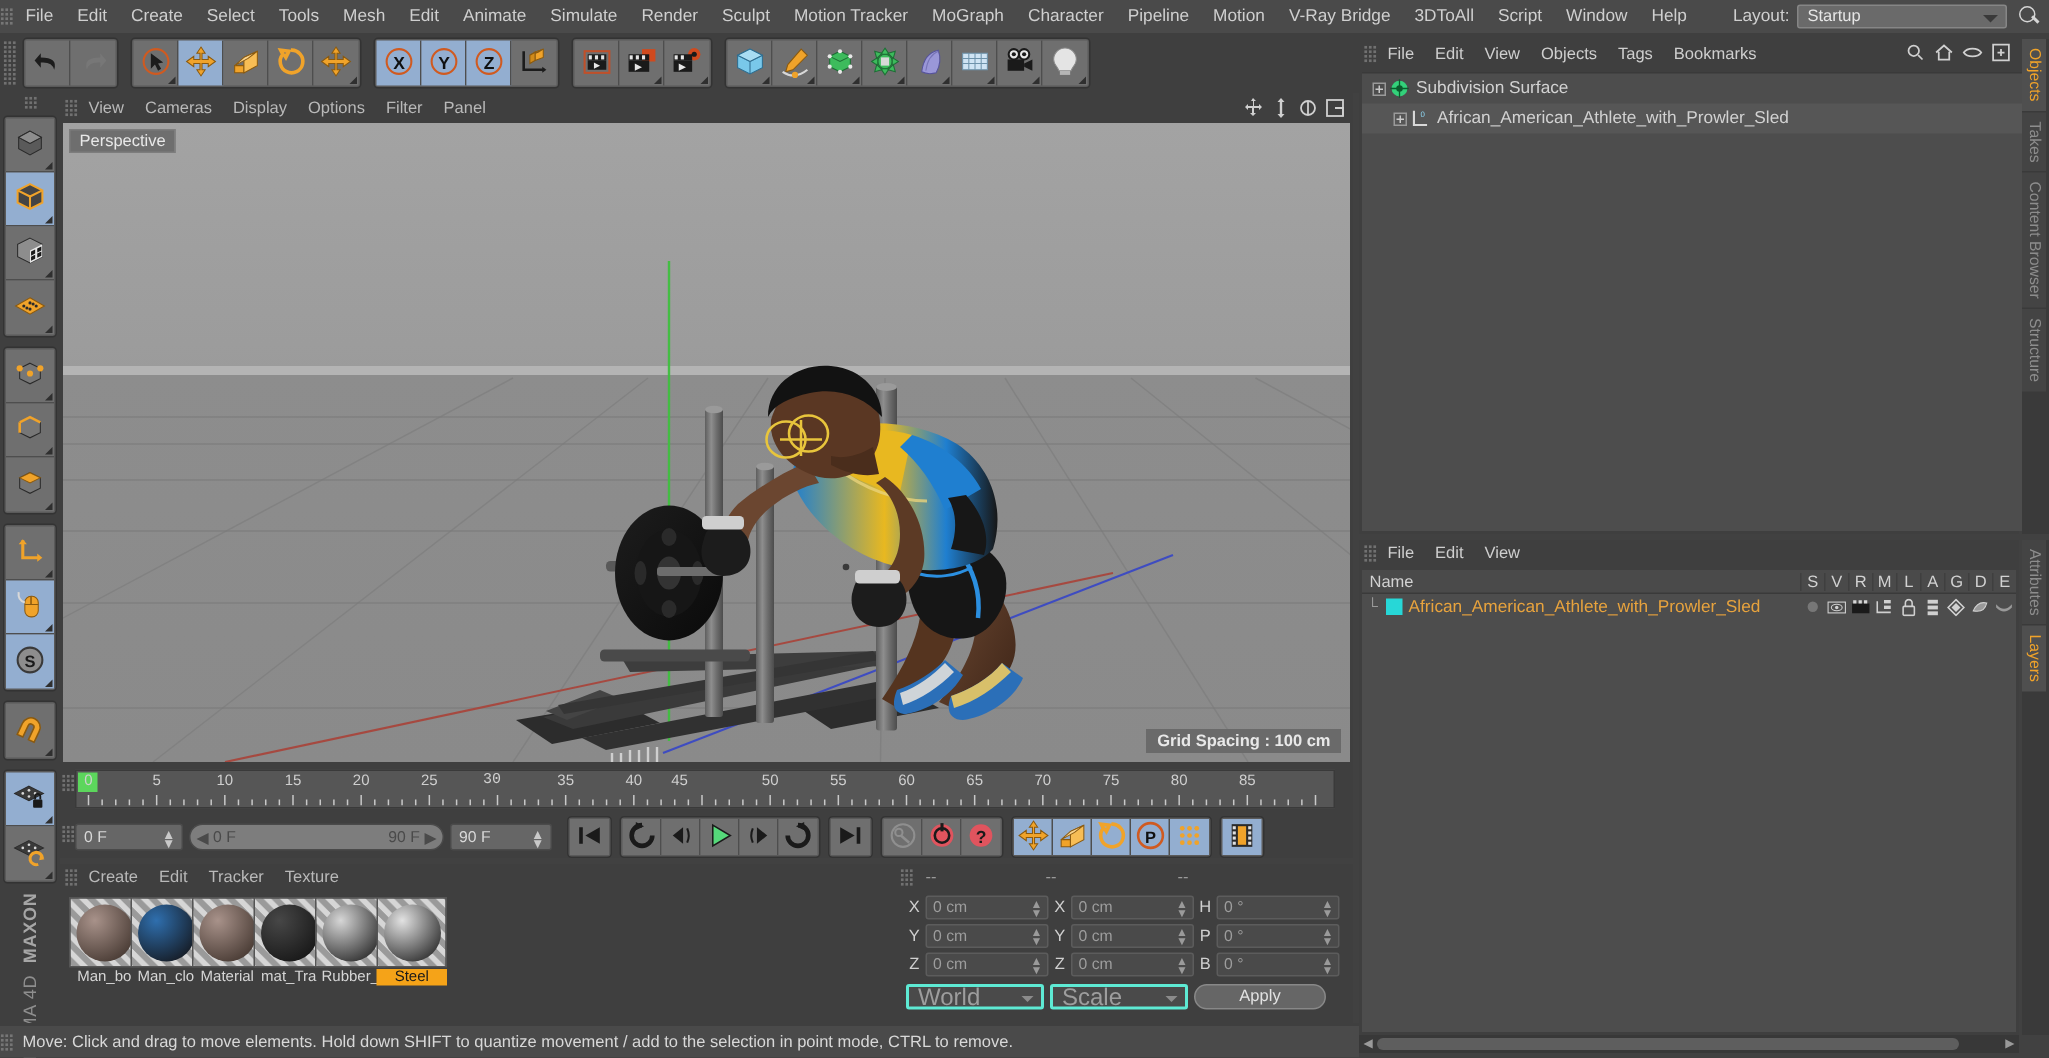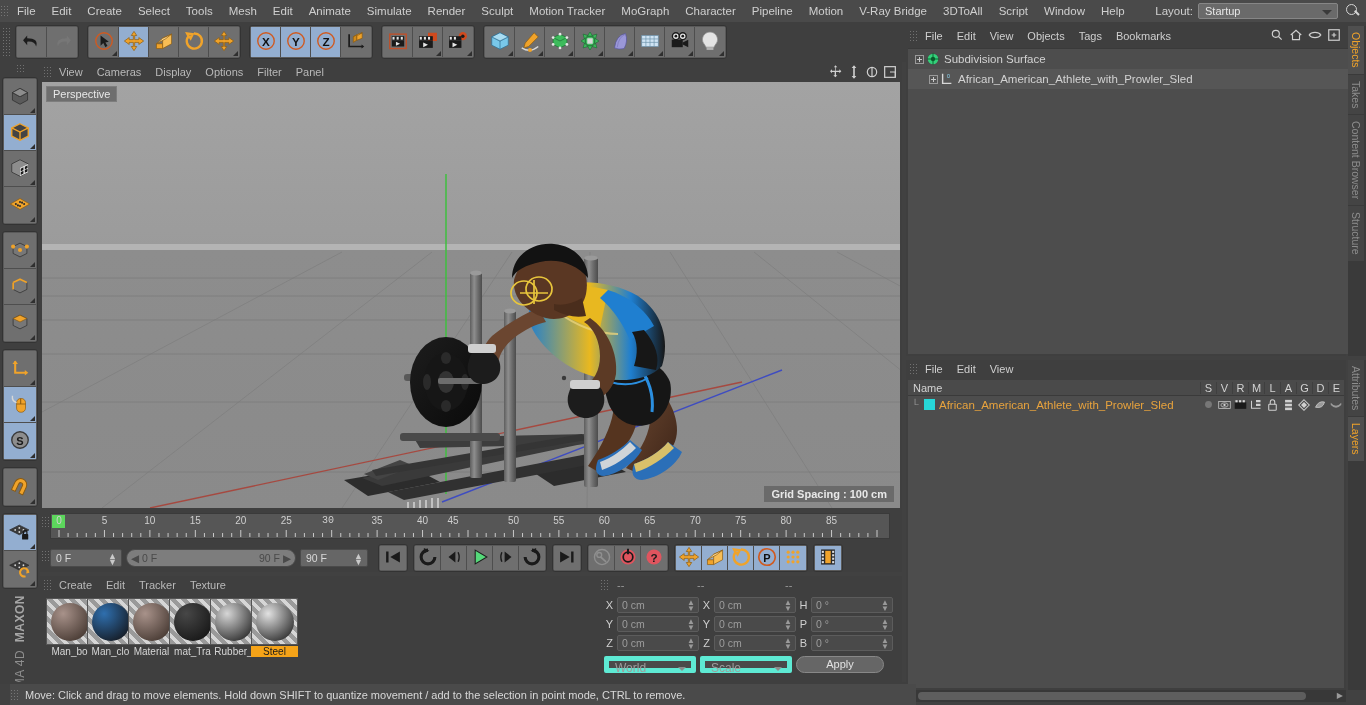--- a/index.html
+++ b/index.html
@@ -111,22 +111,22 @@
   .coord-panel { position:absolute; left:600px; top:576px; width:302px; height:106px; background:#3f3f3f;}
   .coord-head { height:18px; display:flex; align-items:center; font-size:11px; color:#9a9a9a;}
   .coord-head span { width:88px; text-align:left; }
   .coord-grid { padding:3px 4px 0 4px; }
   .crow { display:flex; align-items:center; margin-bottom:3px; gap:2px;}
   .clab { width:11px; font-size:11px; color:#cfcfcf; text-align:center;}
   .cfield { width:82px; height:16px; background:#4a4a4a; border:1px solid #5c5c5c; border-radius:2px;
      font-size:10.5px; color:#9d9d9d; padding-left:4px; line-height:14px; position:relative;}
   .cfield .ar{position:absolute;right:3px;top:2px;font-size:8px;line-height:6px;color:#9a9a9a;}
   .cbot { display:flex; gap:4px; padding:2px 4px 0 4px;}
-  .cdrop { width:92px;height:17px;background:#4a4a4a;border:5px solid #5eead4;border-radius:2px;
-     font-size:12px;color:#9d9d9d;padding-left:6px;line-height:15px;position:relative;}
+  .cdrop { width:92px;height:17px;background:#4a4a4a;border:2px solid #5eead4;border-radius:2px;
+     font-size:16px;color:#9d9d9d;padding-left:6px;line-height:15px;position:relative;}
   .cdrop .tri{position:absolute;right:5px;top:6px;width:0;height:0;border-left:4px solid transparent;
      border-right:4px solid transparent;border-top:4px solid #8b8b8b;}
   .capply { width:88px;height:17px;background:#666;border:1px solid #888;border-radius:9px;
      font-size:11px;color:#e2e2e2;text-align:center;line-height:15px;}
 
   
   .obj-panel{position:absolute;left:906px;top:26px;width:440px;height:330px;background:#3f3f3f;}
   .om-menu{height:20px;display:flex;align-items:center;padding-left:3px;}
   .om-menu .mi{padding:0 7px;line-height:20px;font-size:11px;color:#cfcfcf;cursor:default;}
   .om-icons{margin-left:auto;display:flex;gap:5px;padding-right:5px;align-items:center;}
@@ -162,21 +162,21 @@
   .rtab{writing-mode:vertical-rl;font-size:10.5px;color:#8d8d8d;padding:6px 2px;
      background:#444;margin-bottom:1px;text-align:center;}
   .rtab.act{color:#f0a32a;background:#4f4f4f;}
   .rtabs2{position:absolute;left:1348px;top:360px;width:18px;height:330px;background:#3a3a3a;}
 
   
   .hscroll{position:absolute;left:906px;top:690px;width:440px;height:12px;background:#383838;}
   .hscroll .thumb{position:absolute;left:2px;top:2px;width:406px;height:8px;background:#5e5e5e;border-radius:4px;}
   .hscroll .ar{position:absolute;top:1px;font-size:8px;color:#9a9a9a;}
   .statusbar{position:absolute;left:0;top:684px;width:906px;height:21px;background:#4a4a4a;
-     display:flex;align-items:center;margin-left:10px;}
+     display:flex;align-items:center;}
   .statusbar .txt{font-size:11px;color:#d8d8d8;padding-left:6px;}
   .bottom-fill{position:absolute;left:0;top:682px;width:906px;height:2px;background:#3f3f3f;}
 </style>
 </head>
 <body>
 
 <div class="app">
 
   <div class="menubar">
     <div class="grip"></div>

